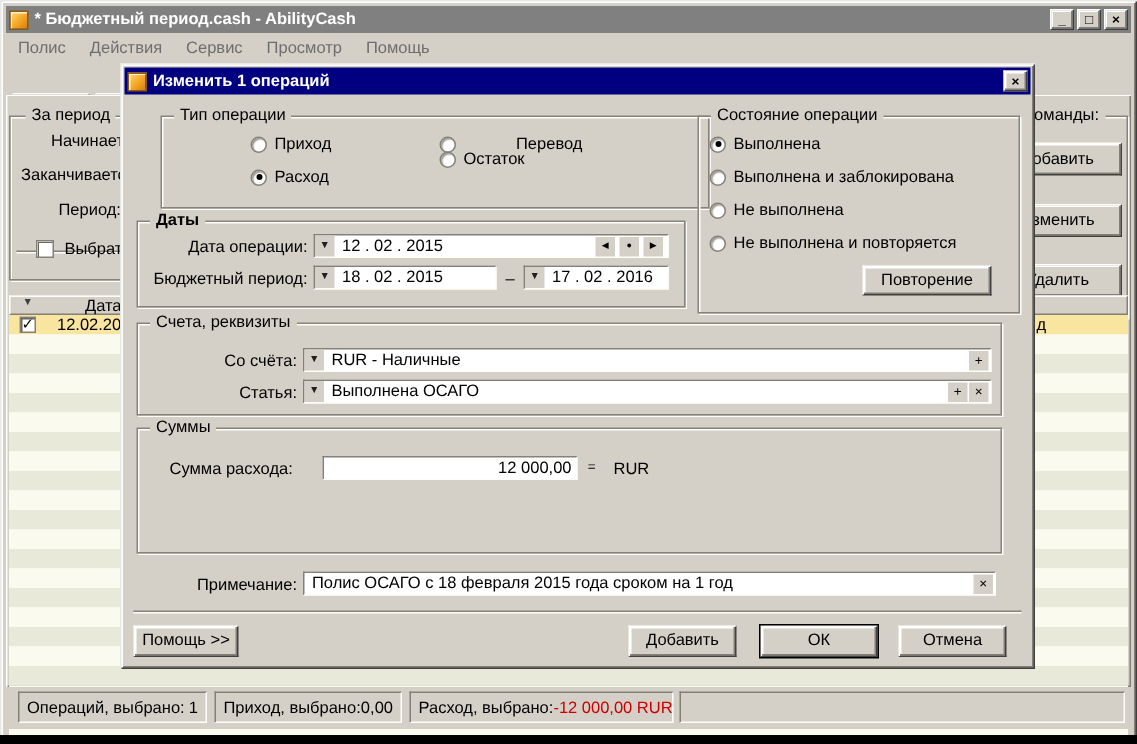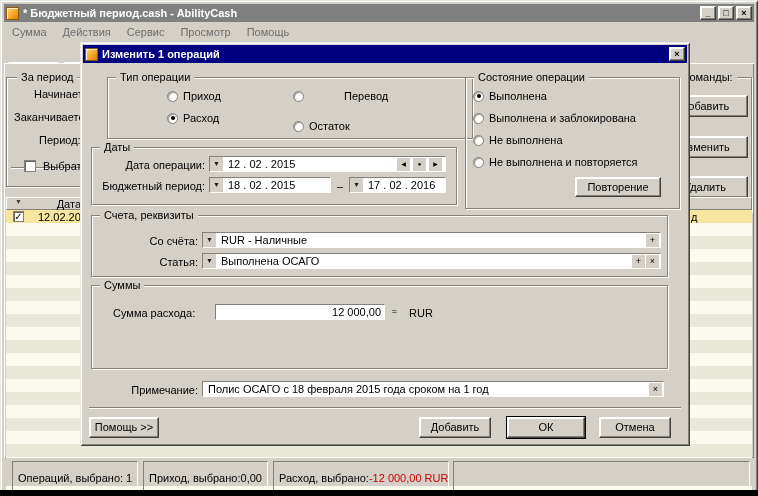--- a/index.html
+++ b/index.html
@@ -46,34 +46,34 @@
     border:1px solid;border-color:#fdfdfb #848078 #848078 #fdfdfb;font-size:10px;}
   .sorticon{position:absolute;left:8px;top:0px;font-size:7px;color:#404040;}
   .thdate{position:absolute;left:30px;top:0;width:44px;text-align:right;font-size:11px;}
   .trow{position:absolute;left:0;top:13px;width:100%;height:13px;background:var(--sel);display:flex;align-items:center;}
   .trow .cb{width:11px;height:11px;margin-left:7px;}
   .trow .date{font-size:11px;margin-left:14px;white-space:nowrap;}
   .trow .frag{position:absolute;left:685px;font-size:11px;}
   #stripes{position:absolute;left:0;top:26px;width:100%;}
   
   .statusbar{position:absolute;left:4px;top:458px;width:750px;height:28px;background:var(--face);}
-  .spanel{position:absolute;top:3px;height:34px;border:1px solid;border-color:#848078 #fdfdfb #fdfdfb #848078;
+  .spanel{position:absolute;top:3px;height:21px;border:1px solid;border-color:#848078 #fdfdfb #fdfdfb #848078;
     display:flex;align-items:center;justify-content:space-between;padding:0 5px;font-size:11px;white-space:nowrap;overflow:hidden;}
   .red{color:var(--red);}
   .bottomstrip{position:absolute;left:0;top:490px;width:758px;height:6px;background:#000;}
   
   .dialog{position:absolute;left:80px;top:42px;width:610px;height:404px;background:var(--face);
     box-shadow:inset 1px 1px 0 #e8e8e4, inset -1px -1px 0 #404040, inset 2px 2px 0 #fff, inset -2px -2px 0 #848078;}
   .dtitle{position:absolute;left:3px;top:3px;width:604px;height:18px;background:var(--title-active);
     display:flex;align-items:center;padding:0 2px;}
   .dtitle .txt{color:#fff;font-weight:bold;font-size:11px;margin-left:4px;}
   .dclient{position:absolute;left:3px;top:21px;width:604px;height:380px;}
   #g-type{left:24px;top:14px;width:366px;height:62px;}
   #g-state{left:382px;top:14px;width:215px;height:132px;}
-  #g-dates{left:8px;top:84px;width:366px;height:58px;}
+  #g-dates{left:8px;top:84px;width:366px;height:58px;font-weight:bold;}
   #g-acc{left:8px;top:152px;width:577px;height:62px;}
   #g-sum{left:8px;top:222px;width:577px;height:84px;}
   .radio{position:absolute;display:flex;align-items:center;gap:5px;height:14px;}
   .rb{width:11px;height:11px;border-radius:50%;background:#fff;border:1px solid #848078;
     box-shadow:inset 1px 1px 1px #9c9890;display:flex;align-items:center;justify-content:center;flex:0 0 11px;}
   .rb.on::after{content:"";width:4px;height:4px;border-radius:50%;background:#000;}
   .rlbl{font-size:11px;white-space:nowrap;}
   .dlbl{position:absolute;font-size:11px;white-space:nowrap;}
   .r{text-align:right;}
   .field{position:absolute;height:16px;background:#fff;border:1px solid;border-color:#848078 #fdfdfb #fdfdfb #848078;
@@ -98,21 +98,21 @@
     <div class="appicon"></div>
     <span class="txt">* Бюджетный период.cash - AbilityCash</span>
     <div class="winbtns">
       <div class="wbtn b3">_</div>
       <div class="wbtn b3">□</div>
       <div class="wbtn b3">×</div>
     </div>
   </div>
 
   <div class="menubar">
-    <span class="mitem">Сумма</span>
+    <span class="mitem">Полис</span>
     <span class="mitem">Действия</span>
     <span class="mitem">Сервис</span>
     <span class="mitem">Просмотр</span>
     <span class="mitem">Помощь</span>
   </div>
 
   <div class="tab" style="left:8px;width:52px;">Счета</div>
   <div class="tab" style="left:63px;width:72px;">Операции</div>
 
   <div class="content">
@@ -208,21 +208,21 @@
         <span class="rlbl">Приход</span>
       </div>
       <div class="radio" style="left:210px;top:26px;gap:40px;">
         <span class="rb"></span>
         <span class="rlbl">Перевод</span>
       </div>
       <div class="radio" style="left:84px;top:48px;">
         <span class="rb on"></span>
         <span class="rlbl">Расход</span>
       </div>
-      <div class="radio" style="left:210px;top:56px;">
+      <div class="radio" style="left:210px;top:36px;">
         <span class="rb"></span>
         <span class="rlbl">Остаток</span>
       </div>
 
       <div class="group" id="g-state">
         <span class="legend">Состояние операции</span>
       </div>
       <div class="radio" style="left:390px;top:26px;">
         <span class="rb on"></span>
         <span class="rlbl">Выполнена</span>

